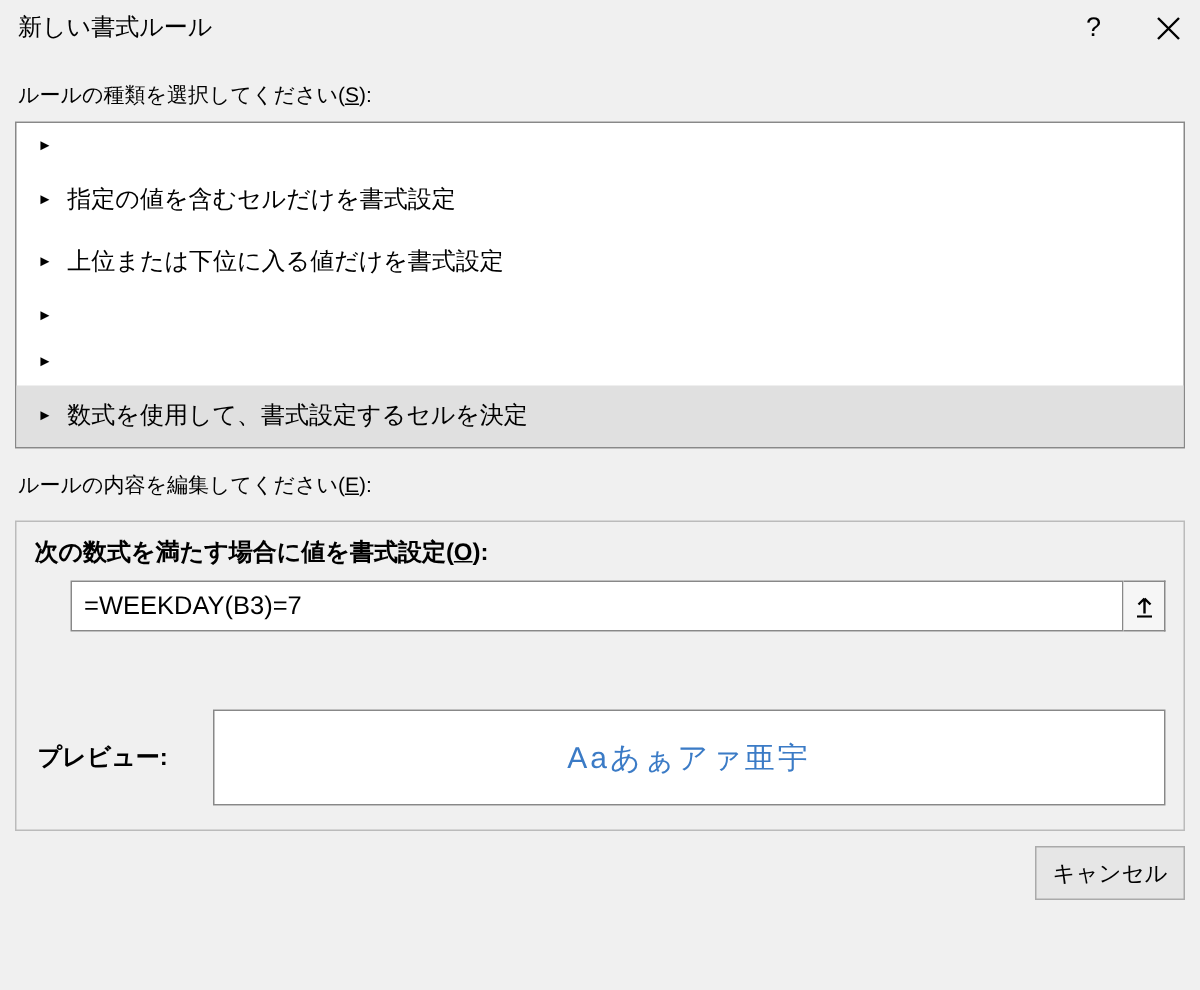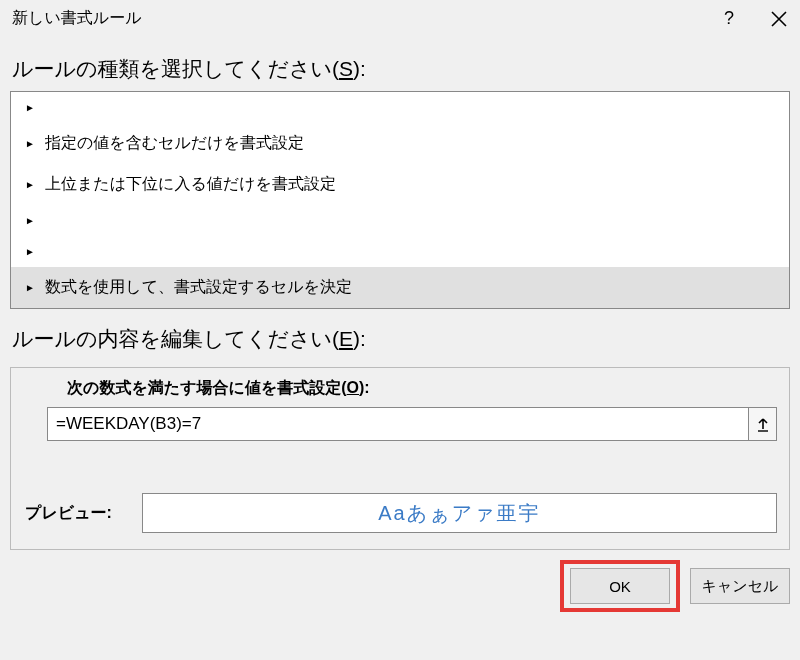--- a/index.html
+++ b/index.html
@@ -24,21 +24,21 @@
   .titlebar .title { font-size: 16px; }
   .titlebar .right {
     display: flex;
     align-items: center;
     gap: 36px;
   }
   .help-icon { font-size: 18px; }
   .close-icon svg { display:block; }
   .section-label {
     padding: 16px 12px 8px 12px;
-    font-size: 21px;
+    font-size: 14px;
   }
   .section-label u { text-decoration: underline; }
   .listbox {
     margin: 0 10px;
     border: 1px solid #888;
     background: #fff;
   }
   .listitem {
     display: flex;
     align-items: center;
@@ -56,21 +56,20 @@
   .edit-panel {
     margin: 6px 10px 0 10px;
     border: 1px solid #bbb;
     background: #f0f0f0;
     padding: 10px 12px 16px 12px;
   }
   .edit-label {
     font-size: 16px;
     font-weight: bold;
     margin-bottom: 8px;
-    margin-left: 44px;
   }
   .formula-row {
     display: flex;
     align-items: stretch;
     gap: 0;
     padding-left: 24px;
   }
   .formula-input {
     flex: 1;
     border: 1px solid #888;
@@ -101,21 +100,21 @@
   }
   .preview-label {
     font-size: 16px;
     font-weight: bold;
     white-space: nowrap;
     flex: 0 0 auto;
     padding-left: 2px;
   }
   .preview-box {
     flex: 1;
-    height: 40px;
+    height: 64px;
     border: 1px solid #888;
     background: #fff;
     display: flex;
     align-items: center;
     justify-content: center;
     color: #3b7bc6;
     font-size: 20px;
     letter-spacing: 2px;
   }
   .format-btn {
@@ -213,17 +212,14 @@
     </div>
   </div>
 
   <div class="preview-row">
     <span class="preview-label">プレビュー:</span>
     <div class="preview-box">Aaあぁアァ亜宇</div>
   </div>
 </div>
 
 <div class="footer">
-  <div class="ok-wrap">
-    <div class="btn">OK</div>
-  </div>
   <div class="btn">キャンセル</div>
 </div>
 
 </body></html>

